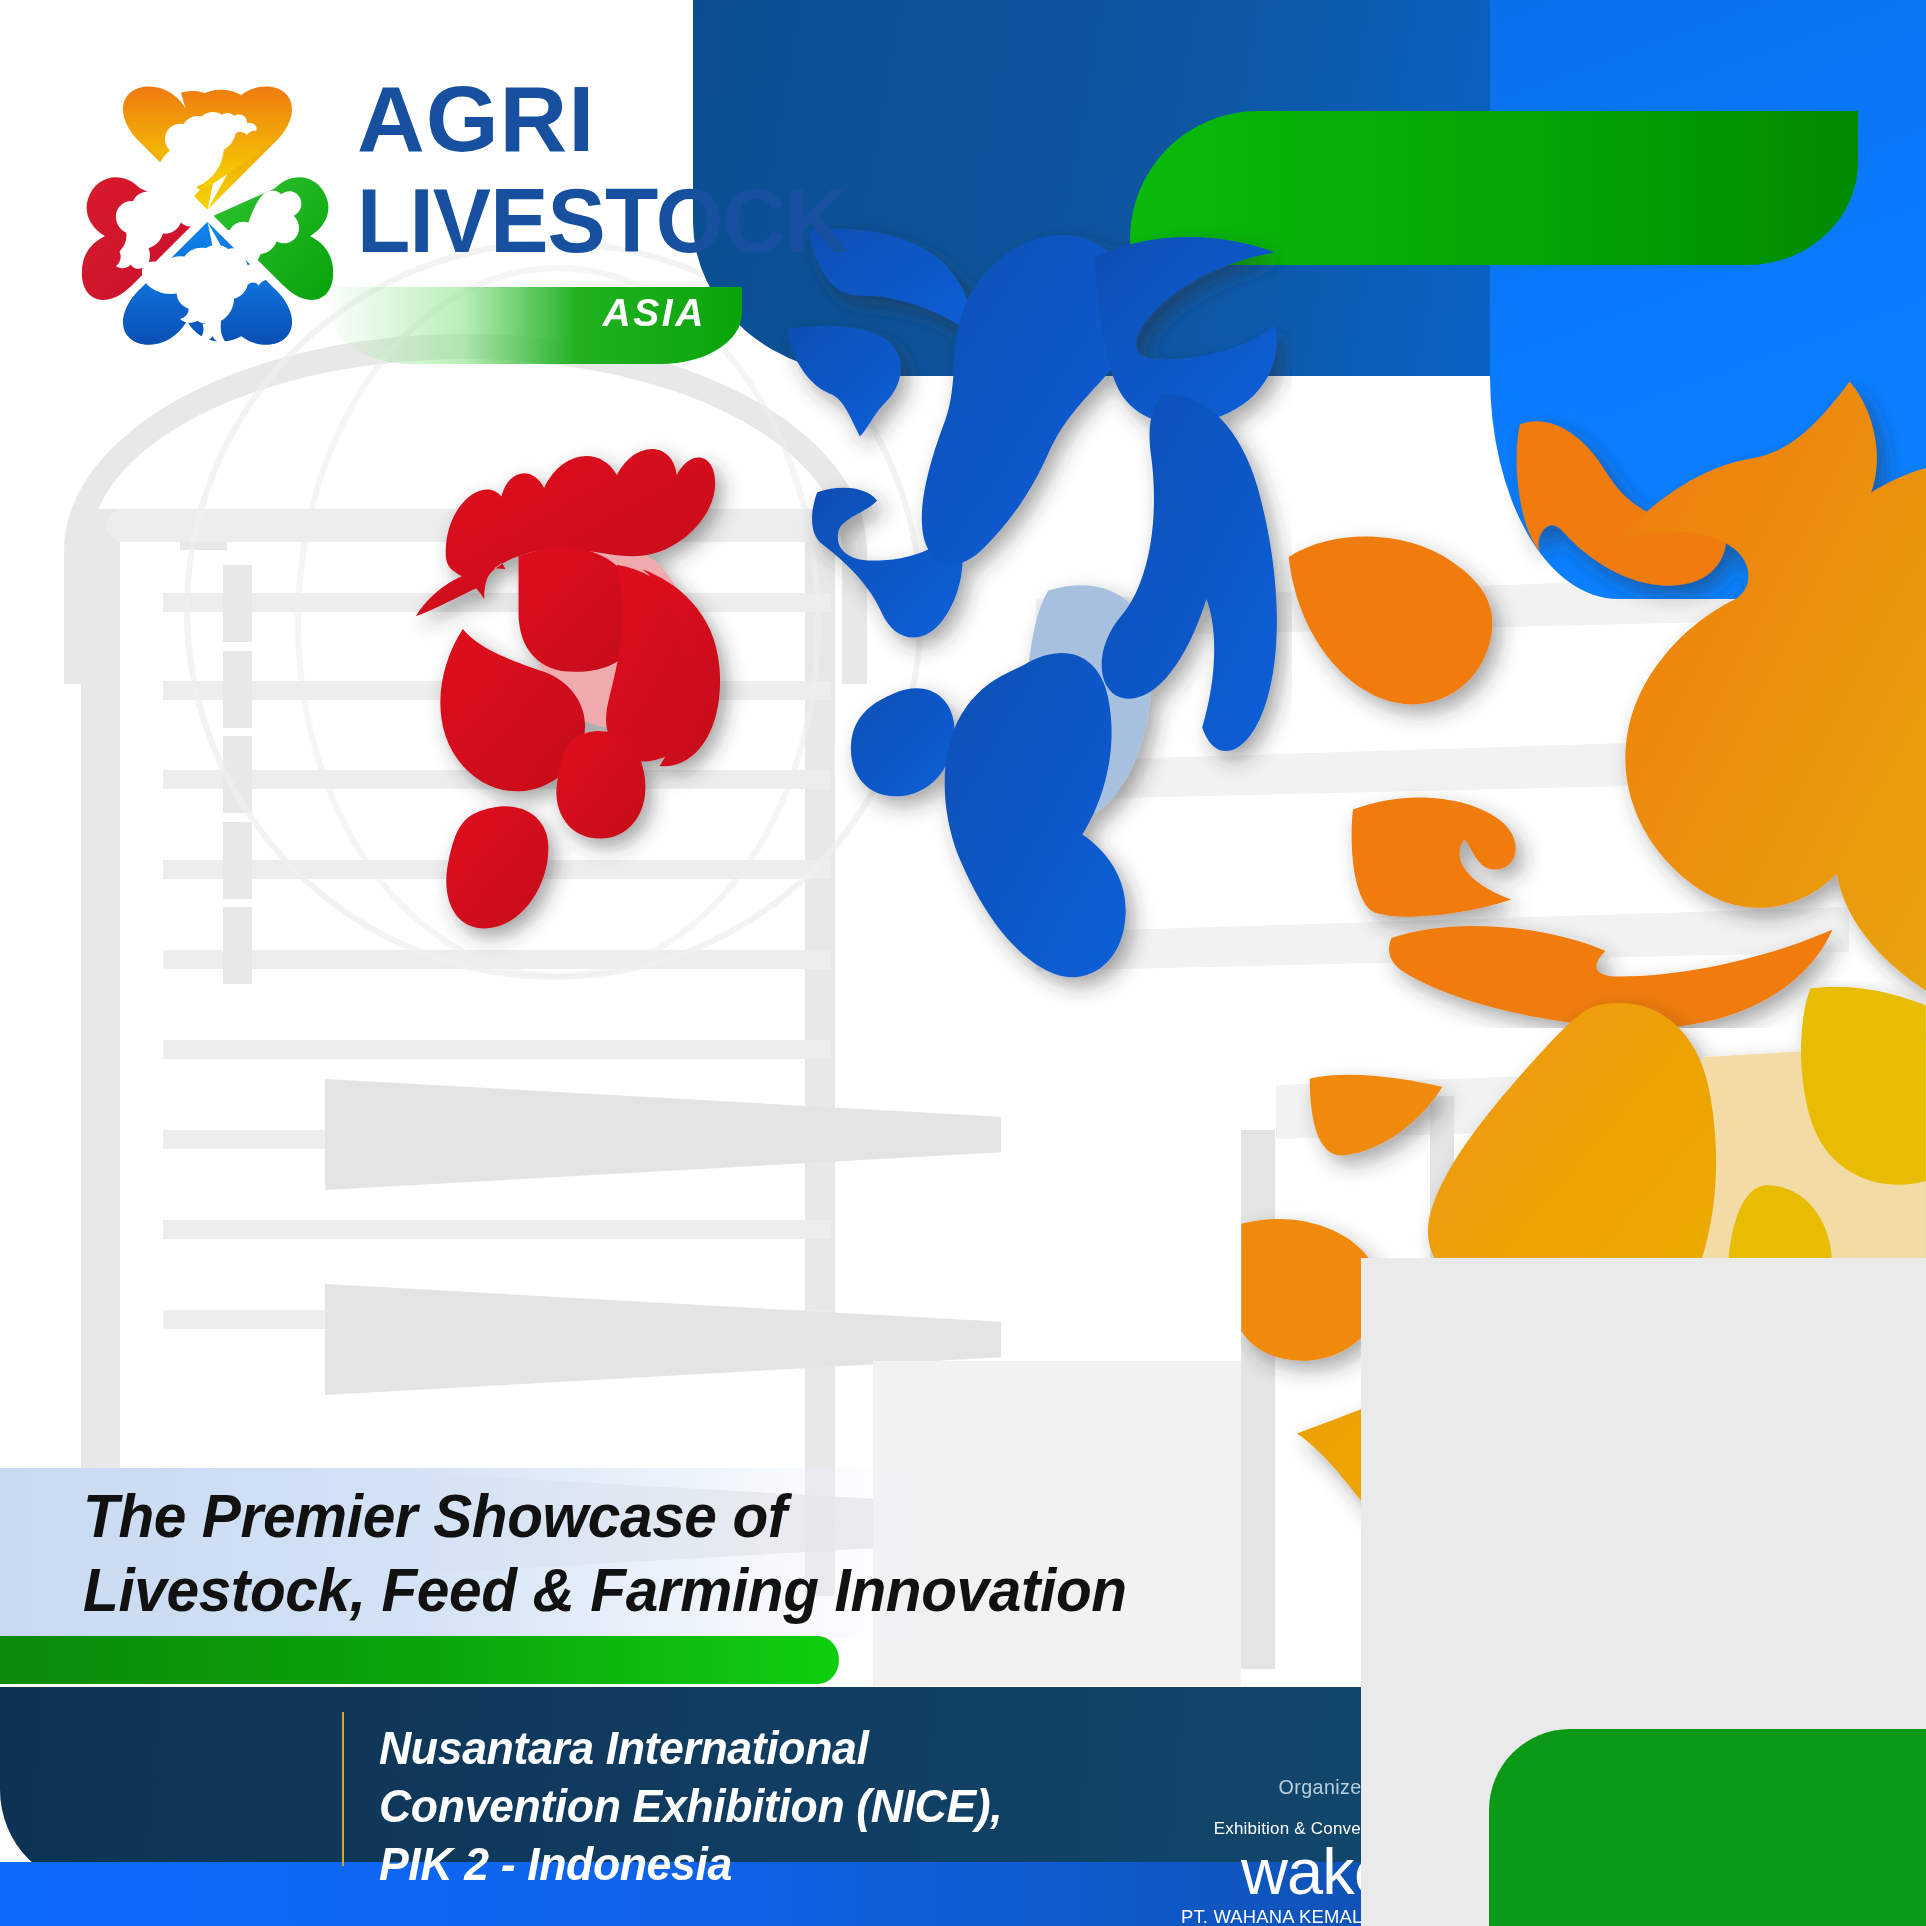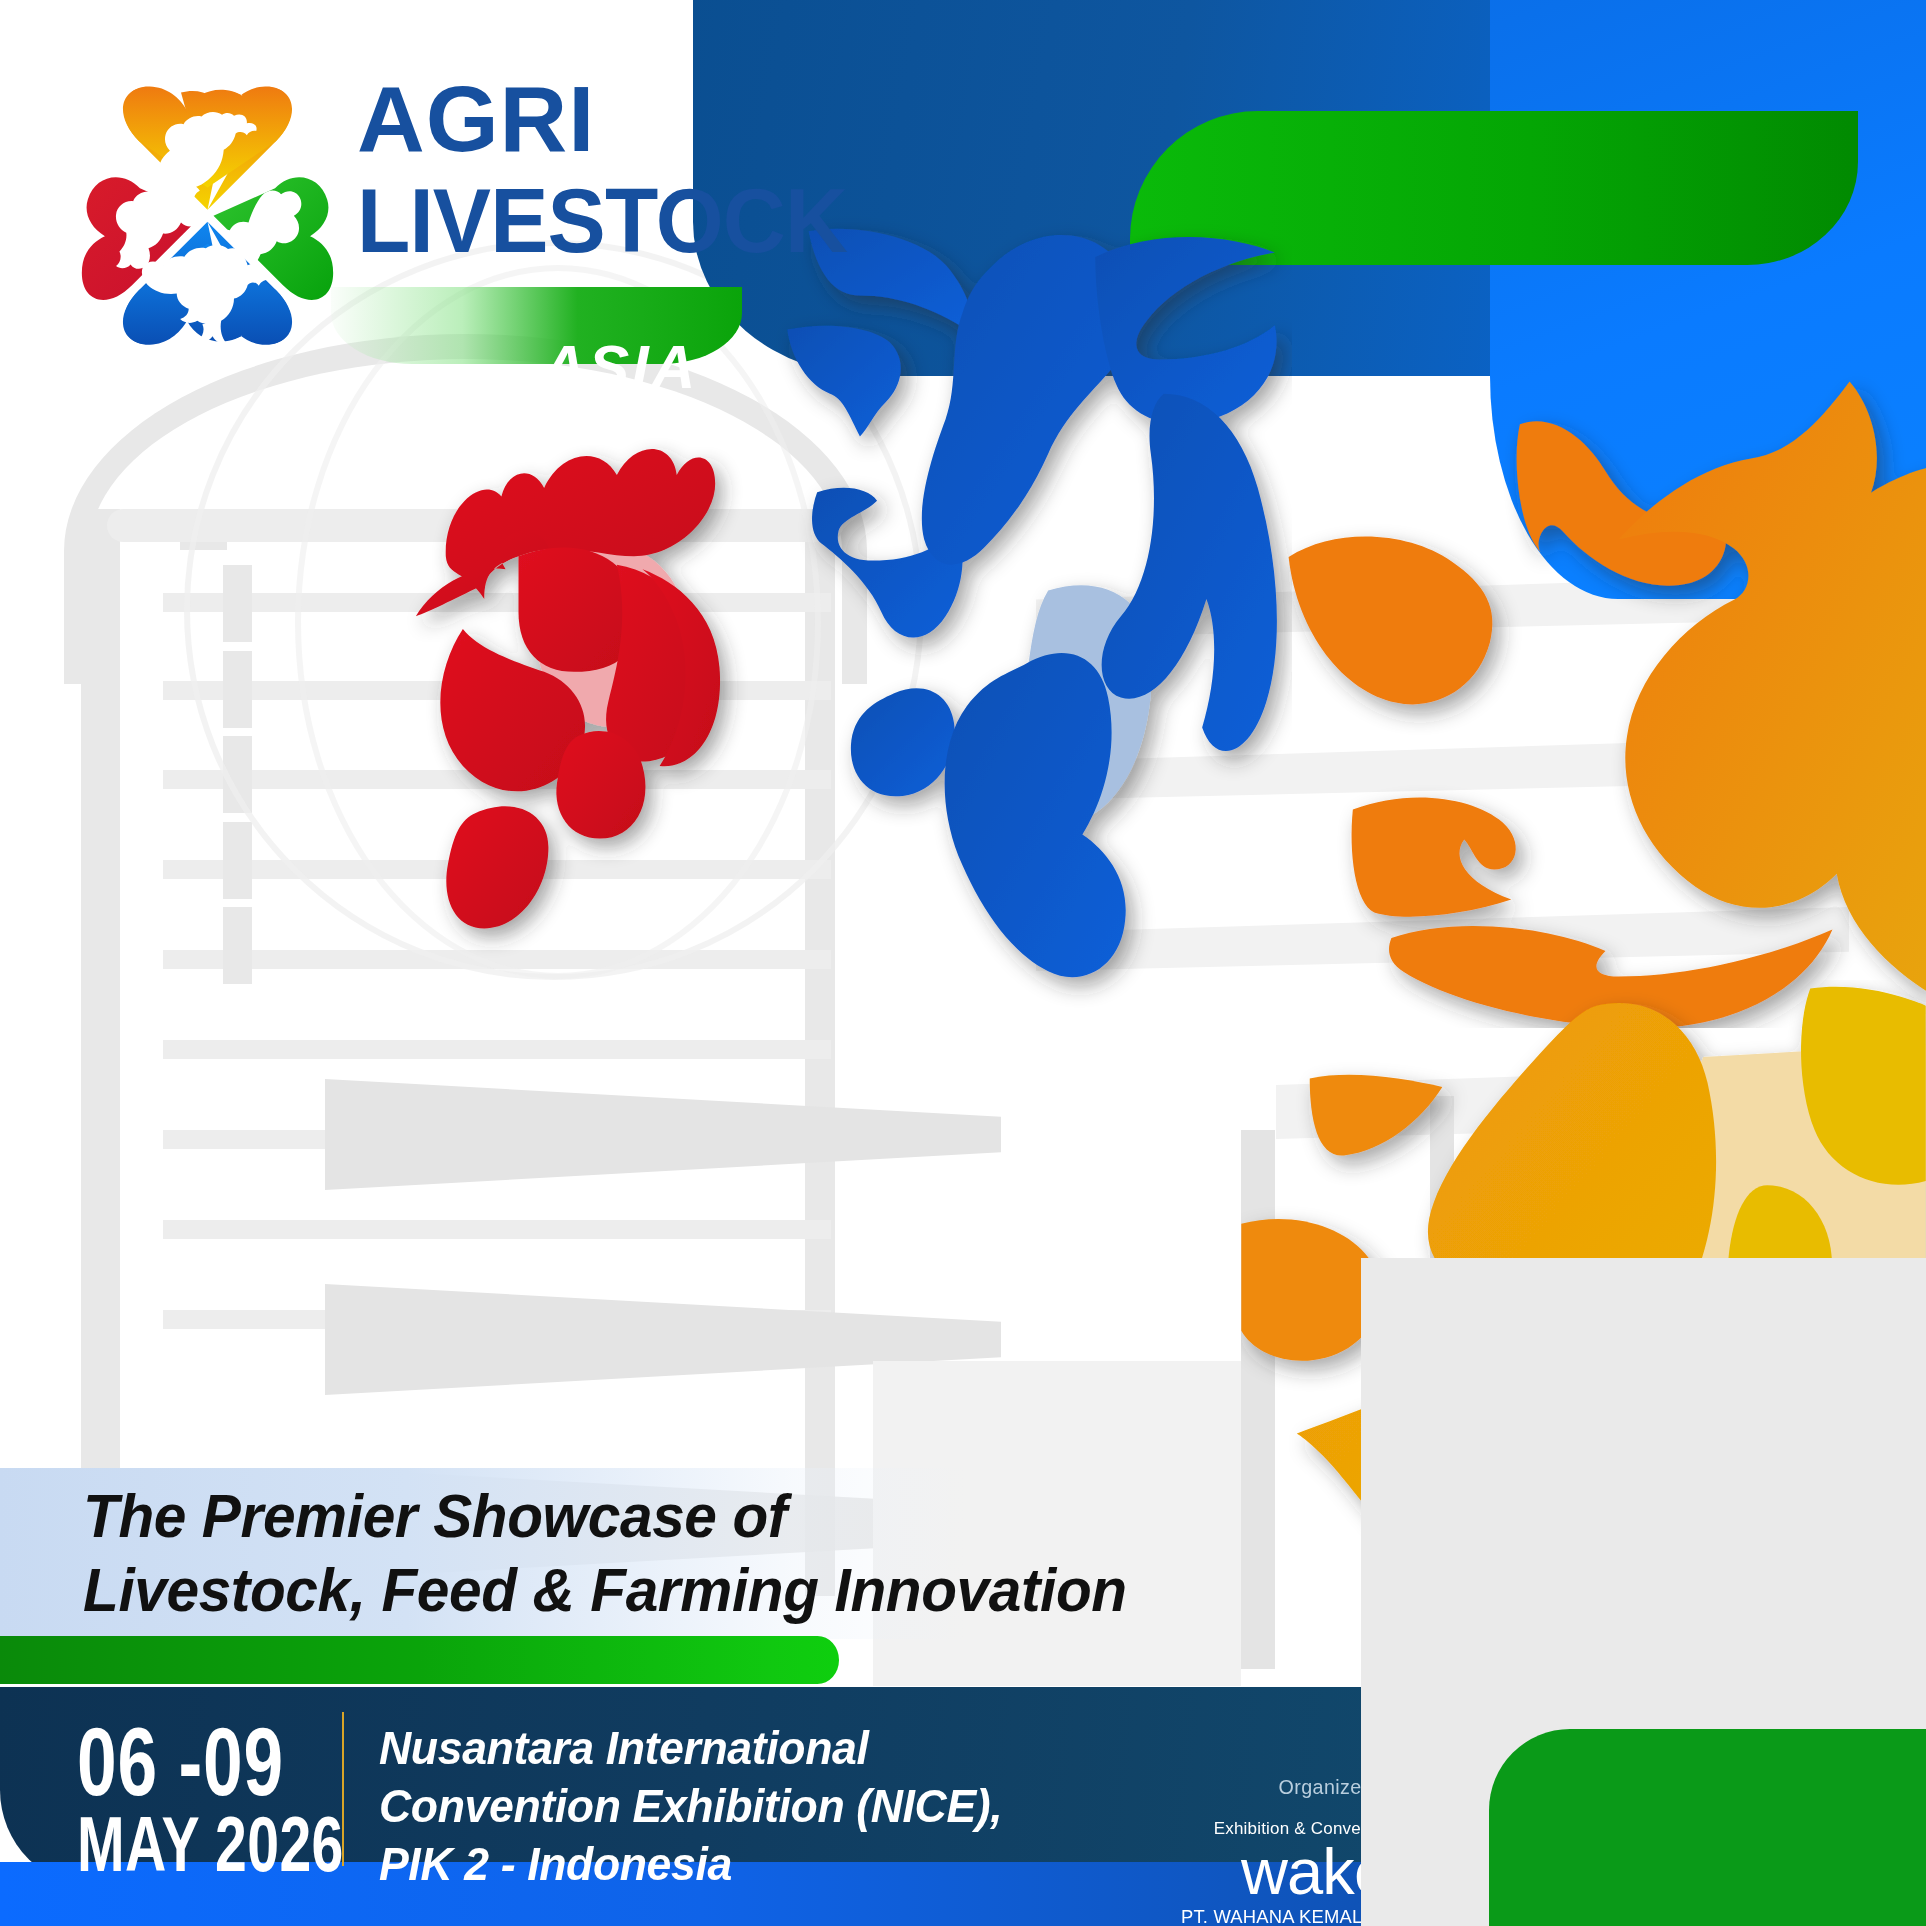--- a/index.html
+++ b/index.html
@@ -44,22 +44,22 @@
   #logo-type{position:absolute;left:282px;top:0;width:385px;height:308px;text-decoration:underline;}
   .logo-agri{position:absolute;left:0;top:9.4px;font-size:92px;font-weight:700;
     letter-spacing:0.9px;color:#17509f;line-height:1;
     font-family:"Liberation Sans",sans-serif;transform:scaleX(1.02);transform-origin:left;}
   .logo-livestock{position:absolute;left:0;top:112px;font-size:90px;font-weight:700;
     letter-spacing:-0.9px;color:#17509f;line-height:1;
     font-family:"Liberation Sans",sans-serif;transform:scaleX(.97);transform-origin:left;}
   .logo-asia-band{position:absolute;left:-26px;top:223px;width:411px;height:77px;
     background:linear-gradient(90deg,rgba(220,245,220,.15) 0%,rgba(130,225,130,.55) 32%,#21b121 60%,#0aa40a 100%);
     border-bottom-left-radius:81px 51px;border-bottom-right-radius:81px 51px;}
-  .logo-asia{position:absolute;right:44px;top:6px;font-size:61px;font-weight:700;
-    font-style:italic;color:#ffffff;letter-spacing:2.6px;line-height:1;margin-top:44px;}
+  .logo-asia{position:absolute;right:36px;top:6px;font-size:39px;font-weight:700;
+    font-style:italic;color:#ffffff;letter-spacing:2.6px;line-height:1;}
 
   
   #headline{position:absolute;left:86px;top:1036px;width:1284px;}
   .h-main{font-size:151px;font-weight:700;color:#17509f;line-height:.96;
     letter-spacing:-3.4px;transform:scaleX(.92) scaleY(1.22);transform-origin:left top;
     white-space:nowrap;}
   .h-sub{margin-top:65px;font-size:103px;font-weight:700;color:#c8102e;
     line-height:.96;letter-spacing:-1.7px;transform:scaleX(.92) scaleY(1.22);
     transform-origin:left top;white-space:nowrap;}
 
@@ -301,24 +301,20 @@
   <div id="tagline">
     <div>The Premier Showcase of</div>
     <div>Livestock, Feed &amp; Farming Innovation</div>
   </div>
 
   <div id="greenbar"></div>
 
   <div id="footer"></div>
   <div id="footer-bottom"></div>
 
-  <div class="date-block">
-    <div class="date-range">06 -09</div>
-    <div class="date-month">MAY 2026</div>
-  </div>
   <div class="date-divider"></div>
 
   <div class="venue">
     <div>Nusantara International</div>
     <div>Convention Exhibition (NICE),</div>
     <div>PIK 2 - Indonesia</div>
   </div>
 
   <div id="organizer">
     <div class="org-label">Organized by</div>

